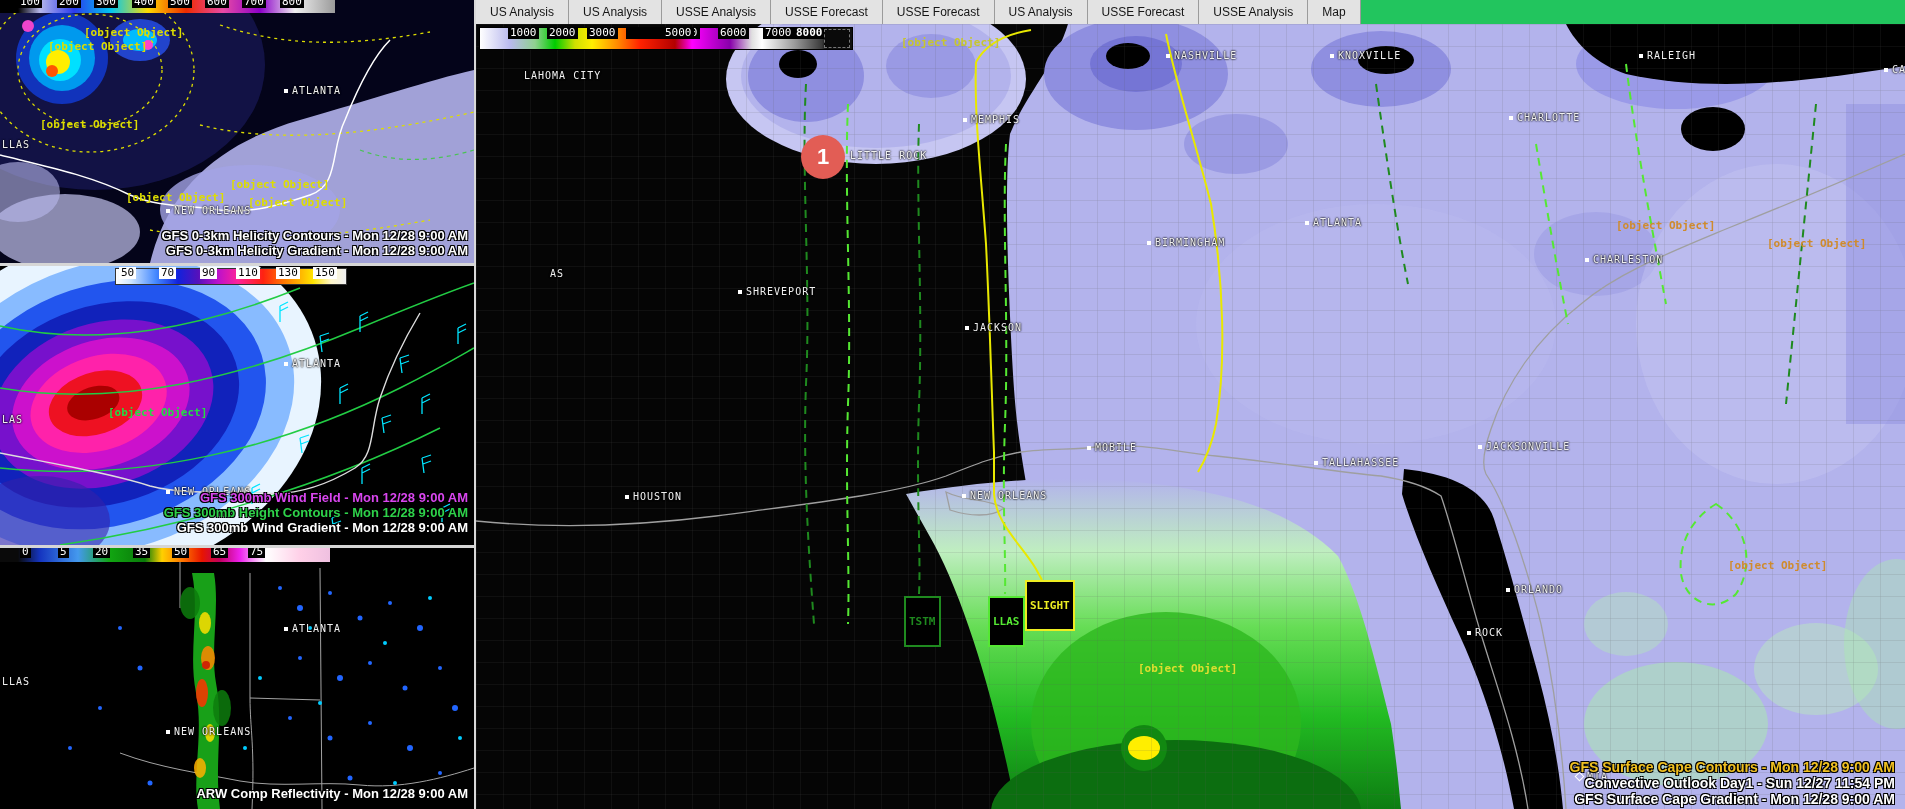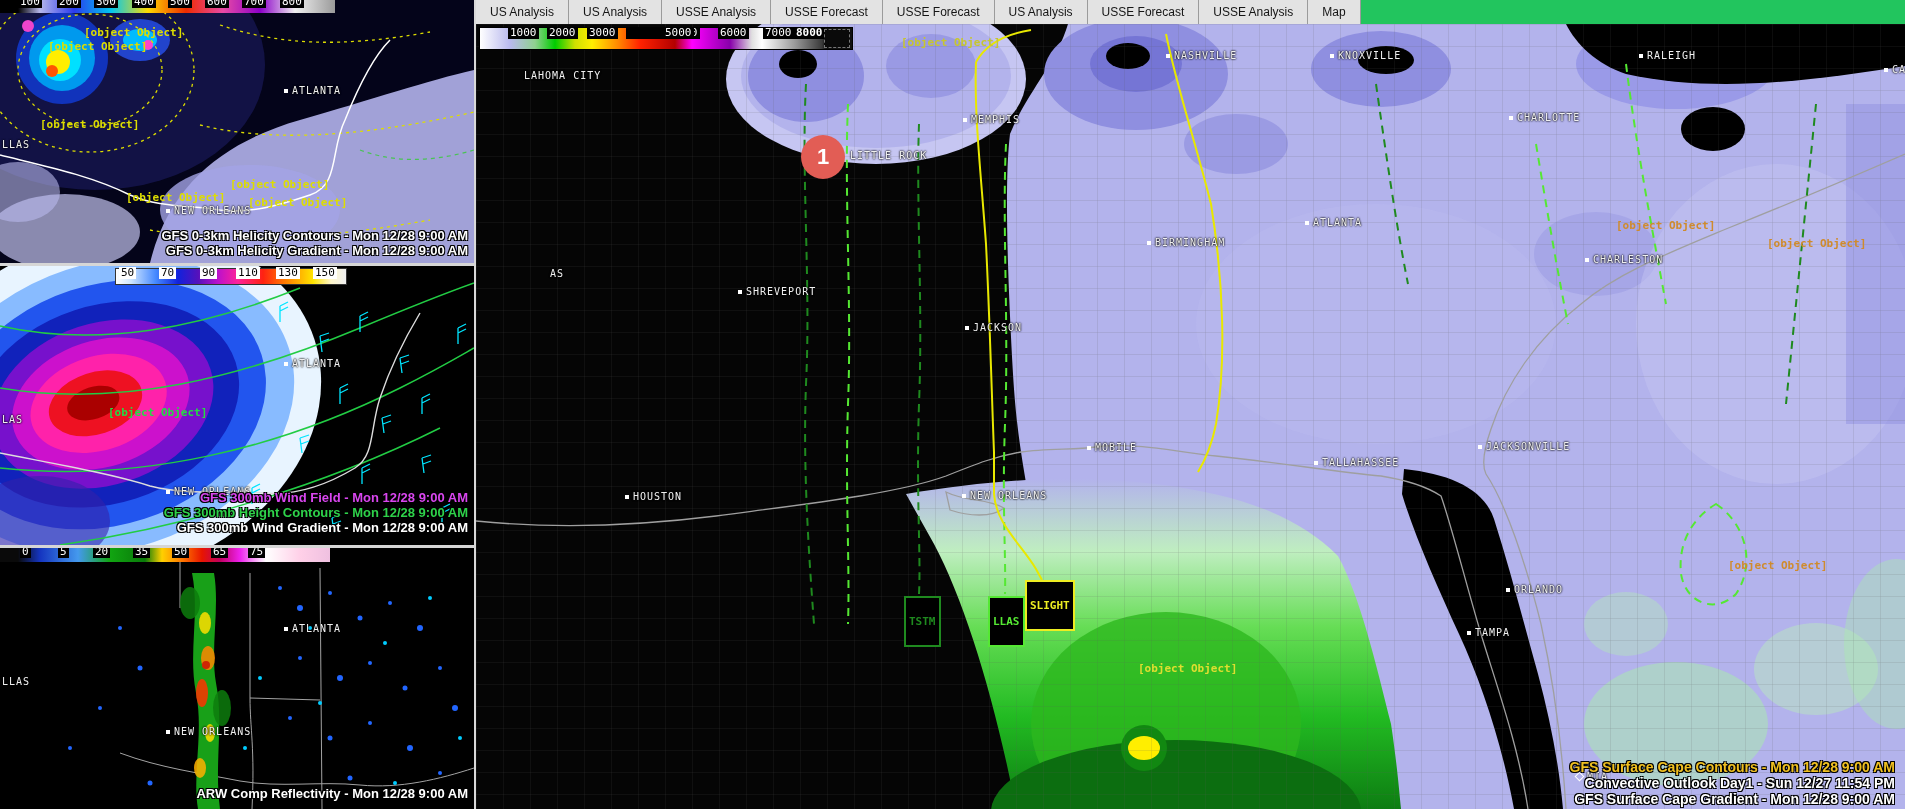--- a/index.html
+++ b/index.html
@@ -370,21 +370,21 @@
   <span class="city" style="left:671px;top:213px;"><span class="d"></span><span>BIRMINGHAM</span></span>
   <span class="city" style="left:1109px;top:230px;"><span class="d"></span><span>CHARLESTON</span></span>
   <span class="city" style="left:262px;top:262px;"><span class="d"></span><span>SHREVEPORT</span></span>
   <span class="city" style="left:489px;top:298px;"><span class="d"></span><span>JACKSON</span></span>
   <span class="city" style="left:611px;top:418px;"><span class="d"></span><span>MOBILE</span></span>
   <span class="city" style="left:838px;top:433px;"><span class="d"></span><span>TALLAHASSEE</span></span>
   <span class="city" style="left:1002px;top:417px;"><span class="d"></span><span>JACKSONVILLE</span></span>
   <span class="city" style="left:486px;top:466px;"><span class="d"></span><span>NEW ORLEANS</span></span>
   <span class="city" style="left:149px;top:467px;"><span class="d"></span><span>HOUSTON</span></span>
   <span class="city" style="left:1030px;top:560px;"><span class="d"></span><span>ORLANDO</span></span>
-  <span class="city" style="left:991px;top:603px;"><span class="d"></span><span>TAMPA</span></span>
+  <span class="city" style="left:991px;top:603px;"><span class="d"></span><span>ROCK</span></span>
   <span class="city" style="left:74px;top:244px;"><span>AS</span></span>
   <span class="city" style="left:1100px;top:747px;"><span class="dm"></span><span>MIA</span></span>
 
   <span class="risk" style="left:428px;top:572px;color:#1f8a1f;border-color:#1f8a1f;">TSTM</span>
   <span class="risk" style="left:512px;top:572px;color:#55e833;border-color:#55e833;">LLAS</span>
   <span class="risk" style="left:549px;top:556px;color:#eded22;border-color:#eded22;">SLIGHT</span>
 
   <span class="clabel" style="left:425px;top:12px;color:#c6c630;">[object Object]</span>
   <span class="clabel" style="left:1140px;top:195px;color:#cf8b2d;">[object Object]</span>
   <span class="clabel" style="left:1291px;top:213px;color:#cf8b2d;">[object Object]</span>

